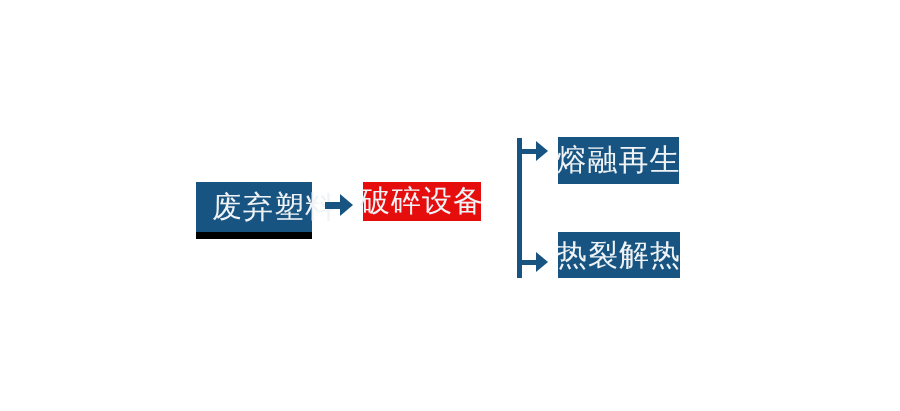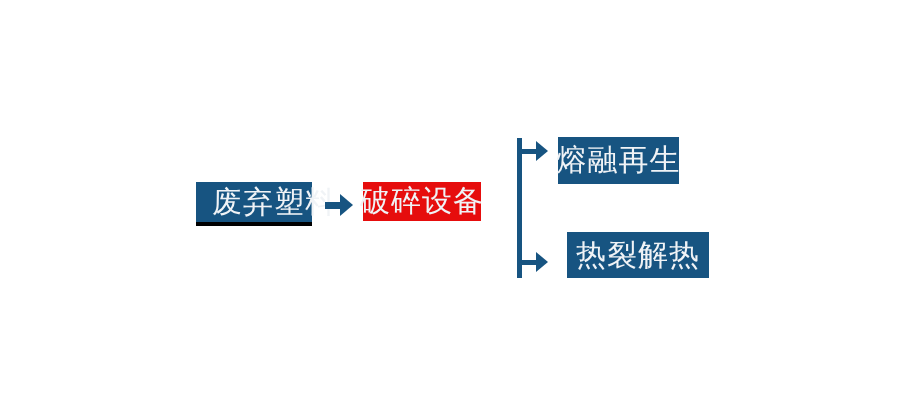--- a/index.html
+++ b/index.html
@@ -24,32 +24,32 @@
     font-size: 30px;
     font-weight: 300;
     letter-spacing: 1px;
     box-sizing: border-box;
     white-space: nowrap;
   }
   .node-blue { background: #175481; }
   .node-red  { background: #e60d0d; }
 
   .node-source {
-    left: 196px; top: 182px; width: 116px; height: 44px;
-    border-bottom: 4px solid #000000;
+    left: 196px; top: 182px; width: 116px; height: 57px;
+    border-bottom: 7px solid #000000;
     padding-left: 40px;
   }
   .node-process {
     left: 363px; top: 182px; width: 118px; height: 39px;
   }
   .node-branch-top {
     left: 558px; top: 137px; width: 121px; height: 47px;
   }
   .node-branch-bottom {
-    left: 558px; top: 232px; width: 142px; height: 46px; margin-left: 9px;
+    left: 558px; top: 232px; width: 122px; height: 46px;
   }
 
   
   .arrow-stem {
     position: absolute;
     background: #175481;
   }
   .arrow-head {
     position: absolute;
     width: 0; height: 0;

